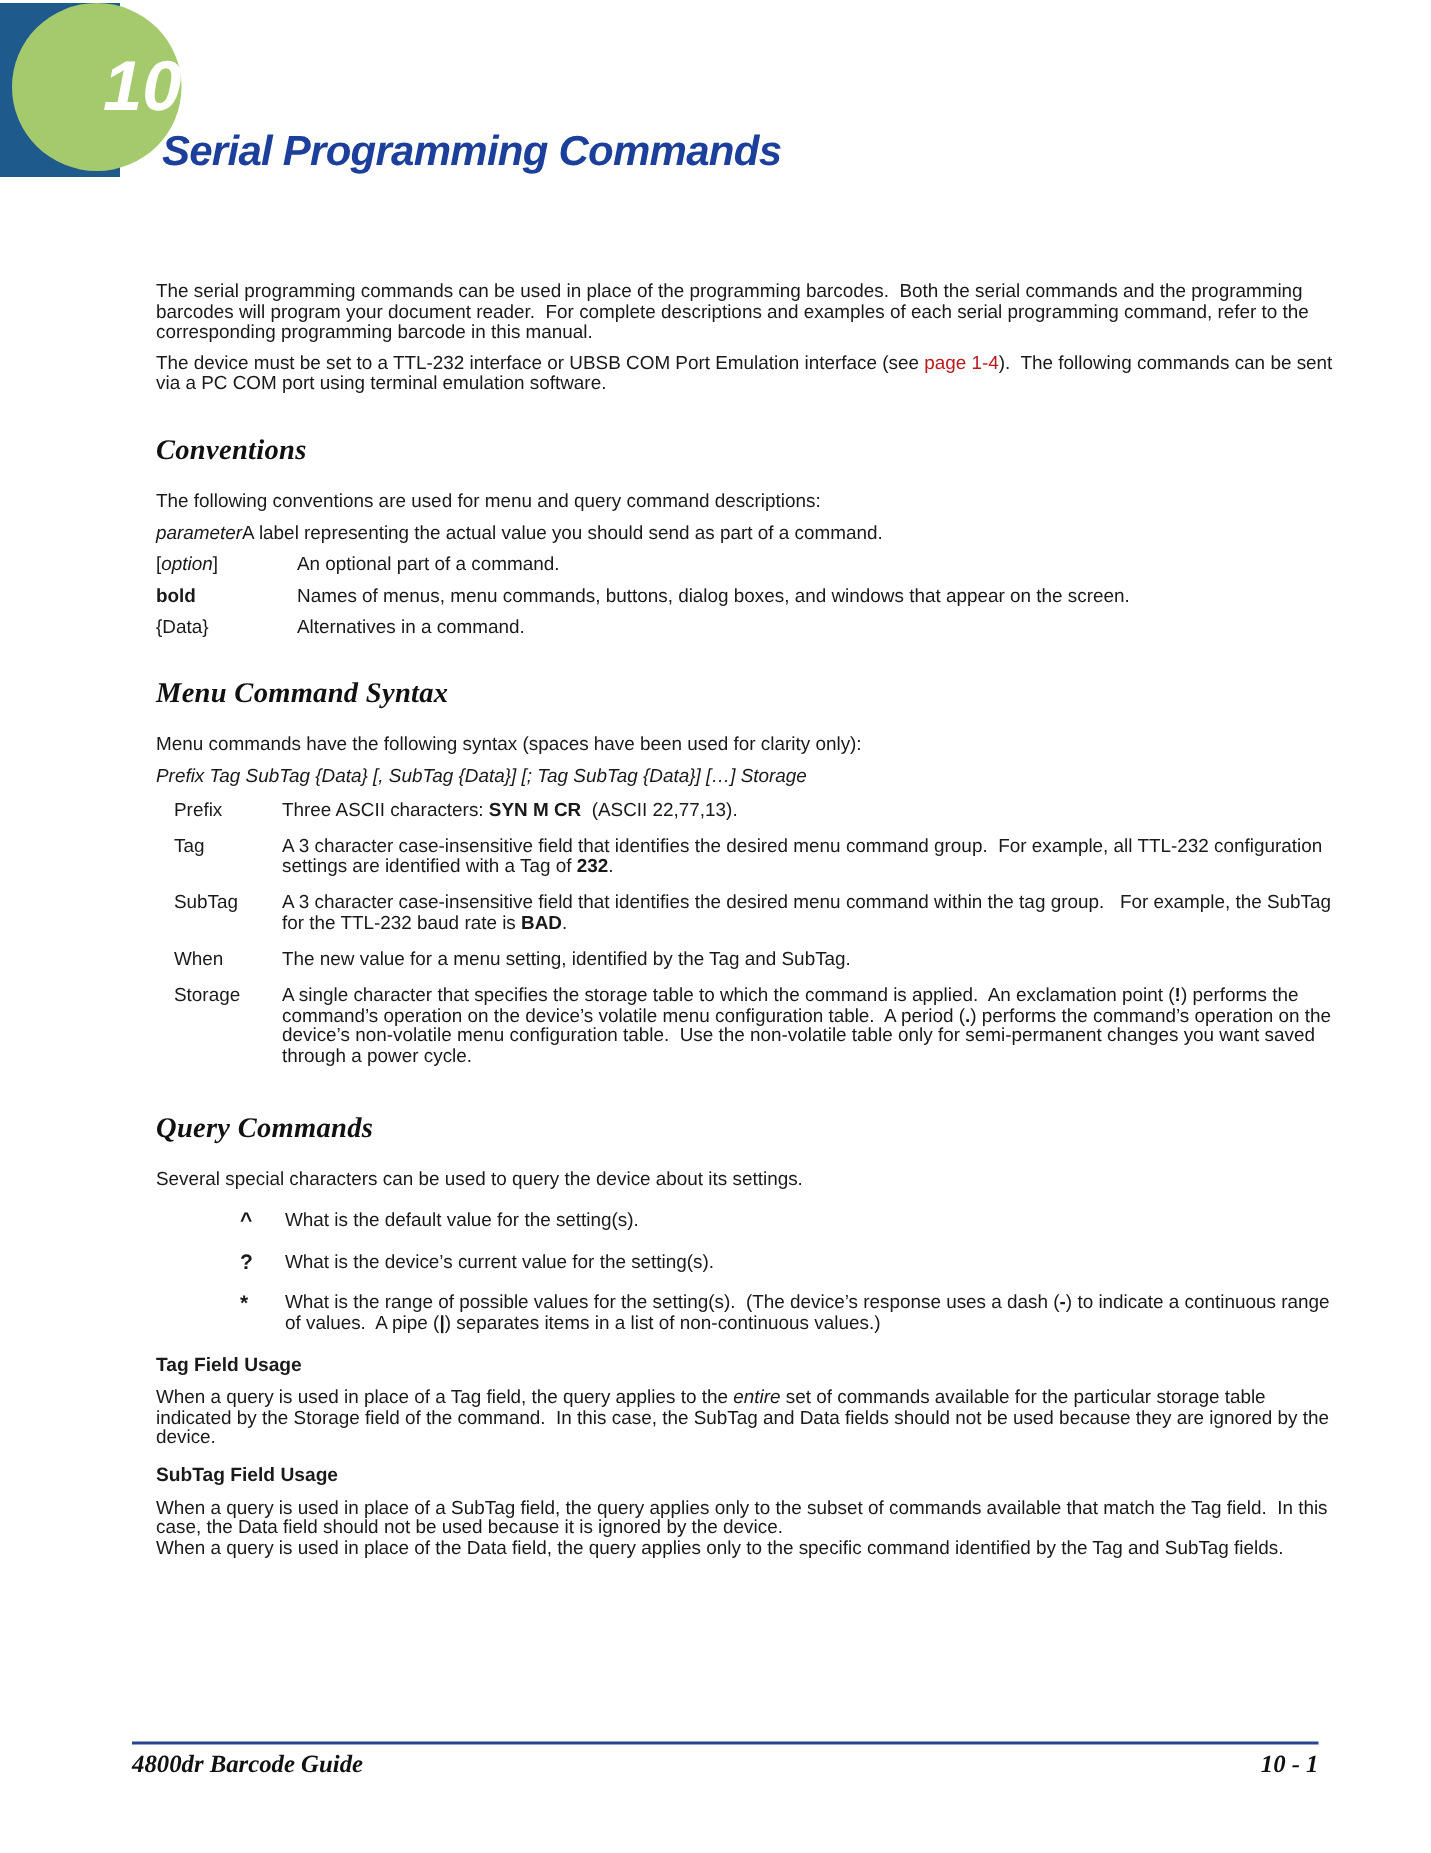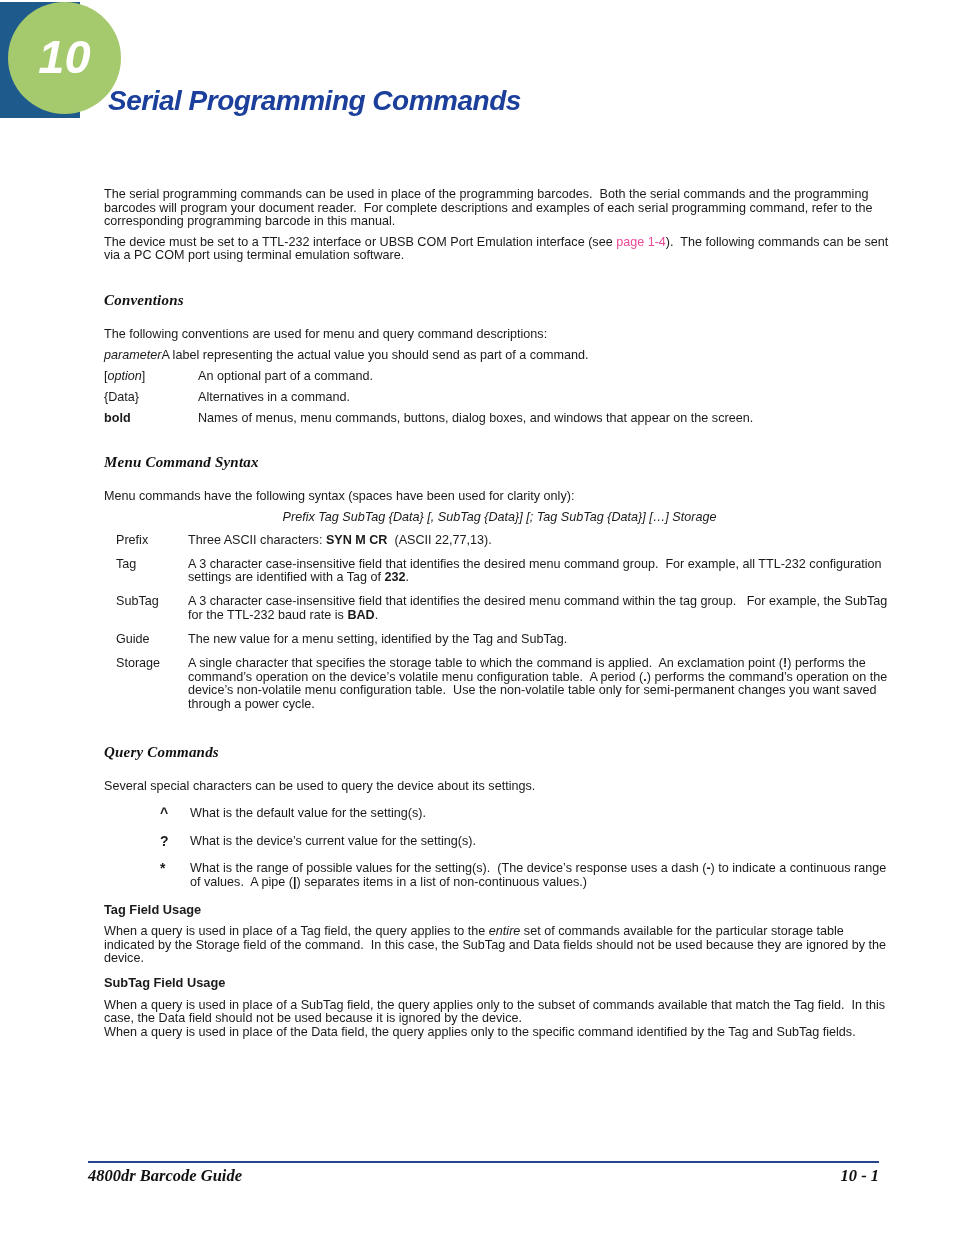--- a/index.html
+++ b/index.html
@@ -16,21 +16,21 @@
   .banner-rect {
     position:absolute; left:0; top:2px;
     width:80px; height:116px;
     background:#1f5a8c;
   }
   .chapter-badge {
     position:absolute; left:8px; top:2px;
     width:113px; height:112px;
     border-radius:50%;
     background:#a5c96d;
-    display:flex; align-items:center; justify-content:center;
+    display:flex; align-items:center; justify-content:flex-end;
   }
   .chapter-num {
     color:#ffffff;
     font-weight:bold; font-style:italic;
     font-size:47px;
     padding-bottom:4px;
   }
   .page-title {
     position:absolute; left:108px; top:85px;
     font-weight:bold; font-style:italic;
@@ -43,36 +43,36 @@
   .content {
     position:absolute; left:84px; top:188px; width:791px;
     font-size:12.6px; line-height:13.6px;margin-left:20px;
   }
   .rich, .plain { white-space:pre-wrap; }
   .p { margin-top:7px; }
   .p.first { margin-top:0; }
   h2 {
     font-family:"Liberation Serif", serif;
     font-weight:bold; font-style:italic;
-    font-size:15px; line-height:21px;
+    font-size:19px; line-height:21px;
     color:#111111;
     margin:27px 0 17px 0;
     letter-spacing:0.2px;
   }
   h2.qc { margin-top:30px; }
   h3 {
     font-size:12.8px; line-height:13.6px;
     font-weight:bold;
     margin:10px 0 9px 0;
   }
   h3.tagu { margin-top:13px; }
   .b { font-weight:bold; }
   .i { font-style:italic; }
-  .link { color:#ec4899; cursor:pointer; }
-  .italic-line { font-style:italic;text-align:center; }
+  .link { color:#b91c1c; cursor:pointer; }
+  .italic-line { font-style:italic; }
   
   .conv-row { display:grid; grid-template-columns:59px 1fr; margin-top:7.5px;gap:35px; }
   
   .syn-row { display:grid; grid-template-columns:72px 1fr; margin-left:12px; margin-top:10.5px; }
   .syn-row.firstrow { margin-top:9px; }
   
   .query-row { display:grid; grid-template-columns:30px 1fr; margin-left:56px; margin-top:14px; }
   .query-sym { font-weight:bold; font-size:14px; }
   
   .footer {
@@ -103,45 +103,45 @@
     <div class="p rich"><span>The device must be set to a TTL-232 interface or UBSB COM Port Emulation interface (see </span><span class="link">page 1-4</span><span>).  The following commands can be sent via a PC COM port using terminal emulation software.</span></div>
 
     <h2>Conventions</h2>
     <div class="plain">The following conventions are used for menu and query command descriptions:</div>
     <div class="p rich"><span class="i">parameter</span><span>A label representing the actual value you should send as part of a command.</span></div>
     <div class="conv-row">
       <span class="rich"><span>[</span><span class="i">option</span><span>]</span></span>
       <span class="rich"><span>An optional part of a command.</span></span>
     </div>
     <div class="conv-row">
+      <span class="rich"><span class="b">bold</span></span>
+      <span class="rich"><span>Names of menus, menu commands, buttons, dialog boxes, and windows that appear on the screen.</span></span>
+    </div>
+    <div class="conv-row">
       <span class="rich"><span>{Data}</span></span>
       <span class="rich"><span>Alternatives in a command.</span></span>
-    </div>
-    <div class="conv-row">
-      <span class="rich"><span class="b">bold</span></span>
-      <span class="rich"><span>Names of menus, menu commands, buttons, dialog boxes, and windows that appear on the screen.</span></span>
     </div>
 
     <h2>Menu Command Syntax</h2>
     <div class="plain">Menu commands have the following syntax (spaces have been used for clarity only):</div>
     <div class="p italic-line plain">Prefix Tag SubTag {Data} [, SubTag {Data}] [; Tag SubTag {Data}] […] Storage</div>
     <div class="syn-row firstrow">
       <span class="plain">Prefix</span>
       <span class="rich"><span>Three ASCII characters: </span><span class="b">SYN M CR</span><span>  (ASCII 22,77,13).</span></span>
     </div>
     <div class="syn-row">
       <span class="plain">Tag</span>
       <span class="rich"><span>A 3 character case-insensitive field that identifies the desired menu command group.  For example, all TTL-232 configuration settings are identified with a Tag of </span><span class="b">232</span><span>.</span></span>
     </div>
     <div class="syn-row">
       <span class="plain">SubTag</span>
       <span class="rich"><span>A 3 character case-insensitive field that identifies the desired menu command within the tag group.   For example, the SubTag for the TTL-232 baud rate is </span><span class="b">BAD</span><span>.</span></span>
     </div>
     <div class="syn-row">
-      <span class="plain">Guide</span>
+      <span class="plain">When</span>
       <span class="rich"><span>The new value for a menu setting, identified by the Tag and SubTag.</span></span>
     </div>
     <div class="syn-row">
       <span class="plain">Storage</span>
       <span class="rich"><span>A single character that specifies the storage table to which the command is applied.  An exclamation point (</span><span class="b">!</span><span>) performs the command’s operation on the device’s volatile menu configuration table.  A period (</span><span class="b">.</span><span>) performs the command’s operation on the device’s non-volatile menu configuration table.  Use the non-volatile table only for semi-permanent changes you want saved through a power cycle.</span></span>
     </div>
 
     <h2 class="qc">Query Commands</h2>
     <div class="plain">Several special characters can be used to query the device about its settings.</div>
     <div class="query-row">

